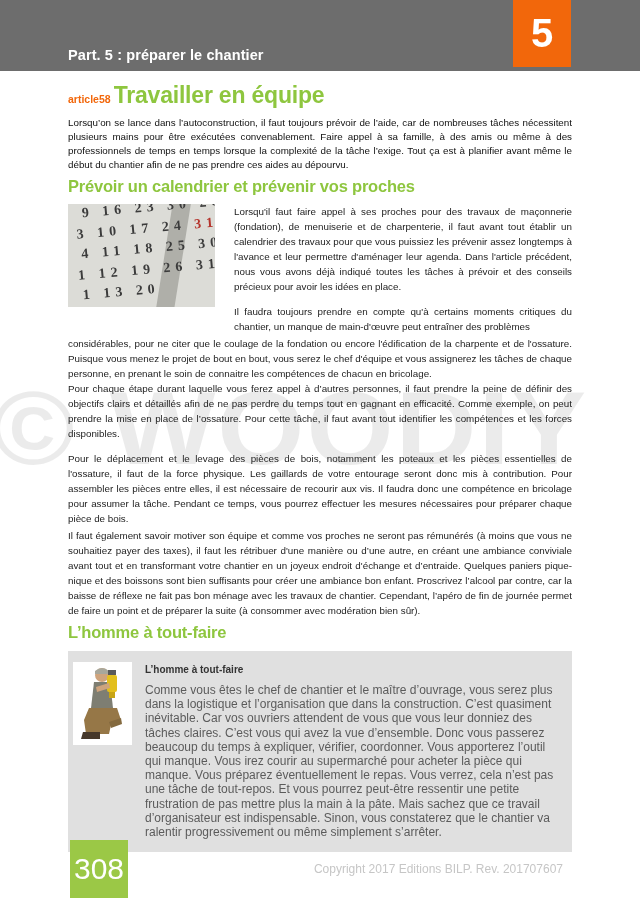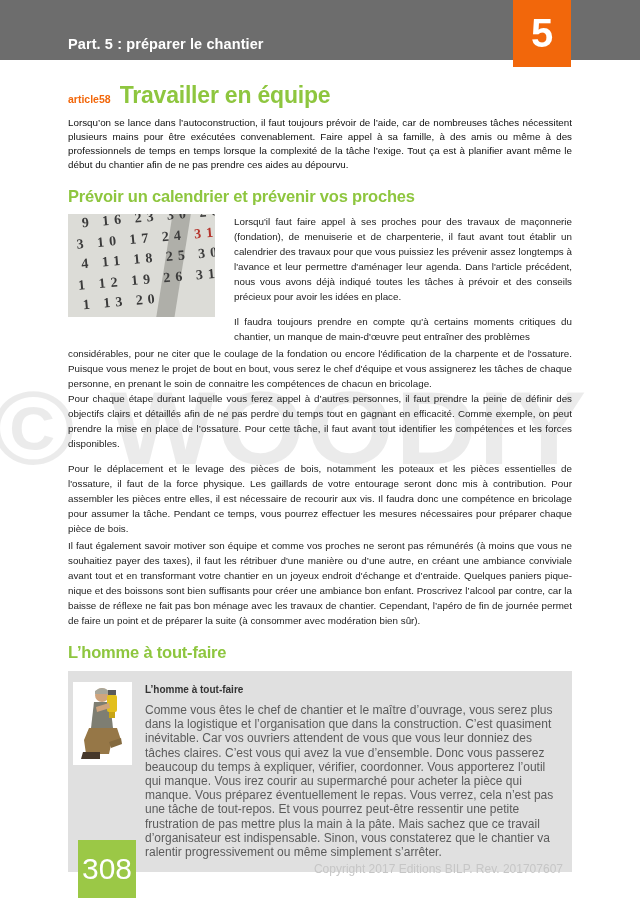--- a/index.html
+++ b/index.html
@@ -9,41 +9,41 @@
     --box-gray:#e0e0e0;
     --page-box-green:#9bc846;
   }
   *{box-sizing:border-box;}
   html,body{margin:0;padding:0;}
   body{
     width:640px;height:898px;position:relative;background:#ffffff;
     font-family:"Liberation Sans", sans-serif;overflow:hidden;
   }
   
-  .header-band{position:absolute;left:0;top:0;width:640px;height:60px;background:var(--header-gray);z-index:2;padding-left:11px;}
+  .header-band{position:absolute;left:0;top:0;width:640px;height:71px;background:var(--header-gray);z-index:2;padding-left:11px;}
   .part-label{position:absolute;left:68px;bottom:8px;color:#ffffff;font-size:14.5px;font-weight:bold;letter-spacing:0.1px;}
   .chapter-box{
     position:absolute;left:513px;top:0;width:58px;height:67px;background:var(--accent-orange);
     color:#ffffff;font-size:40px;font-weight:bold;display:flex;align-items:center;justify-content:center;
   }
   
   .watermark{
     position:absolute;left:-8px;top:378px;z-index:0;white-space:nowrap;pointer-events:none;
     font-size:112px;line-height:112px;font-weight:bold;letter-spacing:2px;
     color:#000000;opacity:0.075;transform:scaleY(0.92);transform-origin:left top;
   }
   
   .content{position:absolute;left:68px;top:82px;width:504px;z-index:1;}
-  .article-head{display:flex;align-items:baseline;gap:9px;margin:0 0 7px 0;}
+  .article-head{display:flex;align-items:baseline;gap:3px;margin:0 0 7px 0;}
   .article-id{color:var(--accent-orange);font-weight:bold;font-size:10.5px;}
   .article-title{color:var(--accent-green);font-weight:bold;font-size:23px;letter-spacing:-0.2px;}
   .intro{font-weight:normal;font-size:9.8px;line-height:14px;text-align:justify;color:#101010;margin:0;}
   .section-heading{
     color:var(--accent-green);font-size:16.5px;font-weight:bold;
-    margin:15px 0 8px 0;letter-spacing:-0.2px;
+    margin:5px 0 8px 0;letter-spacing:-0.2px;
   }
   .twocol{display:flex;gap:19px;align-items:flex-start;}
   .col-text{flex:1;min-width:0;}
   .body-p{font-size:9.8px;line-height:15px;text-align:justify;color:#232323;margin:0 0 10px 0;}
   .body-p.last{margin-bottom:0;}
   .flow-p{margin-top:2px;margin-bottom:0;}
   
   .calendar-photo{
     width:147px;height:103px;flex:none;position:relative;overflow:hidden;
     background:linear-gradient(115deg,#c6c6c2 0%,#f4f4f0 30%,#ececе7 50%,#b7b7b1 76%,#d8d8d2 100%);
@@ -68,21 +68,21 @@
   .graybox{
     background:var(--box-gray);margin-top:9px;min-height:135px;
     padding:11px 10px 13px 5px;display:flex;gap:13px;
   }
   .handyman-frame{width:59px;height:83px;background:#ffffff;flex:none;}
   .boxcol{flex:1;min-width:0;padding-right:2px;}
   .box-title{font-size:10px;font-weight:bold;color:#333333;margin:2px 0 8px 0;}
   .box-text{font-size:12px;line-height:14.2px;color:#5b5b5b;text-align:left;}
   
   .page-num-box{
-    position:absolute;left:78px;top:840px;width:58px;height:58px;background:var(--page-box-green);
+    position:absolute;left:70px;top:840px;width:58px;height:58px;background:var(--page-box-green);
     color:#ffffff;font-size:30px;display:flex;align-items:center;justify-content:center;z-index:2;
   }
   .copyright{position:absolute;right:77px;top:862px;font-size:12px;color:#c6c6c6;z-index:1;}
 </style>
 </head>
 <body>
 
 <div class="watermark">© WOODIY</div>
 
 <div class="header-band">

